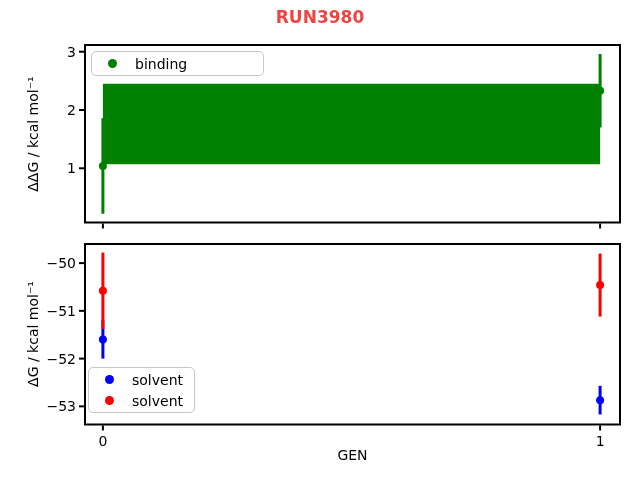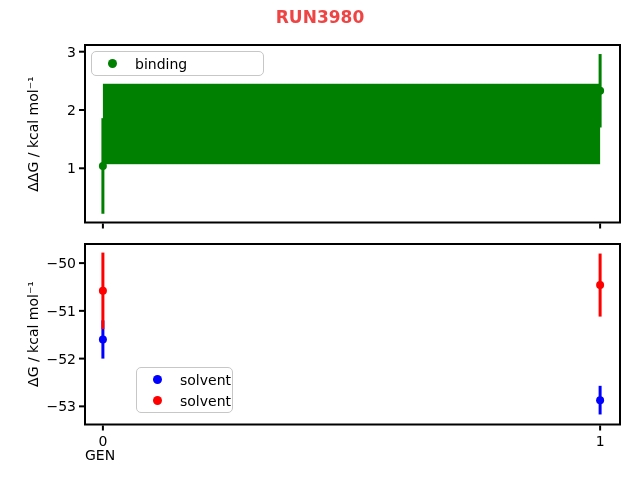--- a/index.html
+++ b/index.html
@@ -35,20 +35,21 @@
     white-space: nowrap;
     font-size: 14px;
     color: #000000;
     transform: translate(-50%, -50%) rotate(-90deg);
     z-index: 2;
   }
   .x-axis-label {
     position: absolute;
     left: 85px; top: 447px;
     width: 535px;
+    text-align: center;
     font-size: 14px;
     color: #000000;
     z-index: 2;
   }
   .legend {
     position: absolute;
     background: rgba(255, 255, 255, 0.8);
     border: 1px solid #c7c7c7;
     border-radius: 5px;
     padding: 1px 6px;
@@ -136,21 +137,21 @@
 
   <div class="legend" style="left:91px; top:51px; width:173px;text-align:right;">
     <div class="legend-row">
       <span class="glyph-wrap">
         <span class="dot" style="background: rgb(0, 128, 0);"></span>
       </span>
       <span class="legend-label">binding</span>
     </div>
   </div>
 
-  <div class="legend" style="left:88px; top:367px; width:97px;margin-left:48px;">
+  <div class="legend" style="left:88px; top:367px; width:107px;">
     <div class="legend-row">
       <span class="glyph-wrap">
         <span class="dot" style="background: rgb(0, 0, 255);"></span>
       </span>
       <span class="legend-label">solvent</span>
     </div>
     <div class="legend-row">
       <span class="glyph-wrap">
         <span class="dot" style="background: rgb(255, 0, 0);"></span>
       </span>

